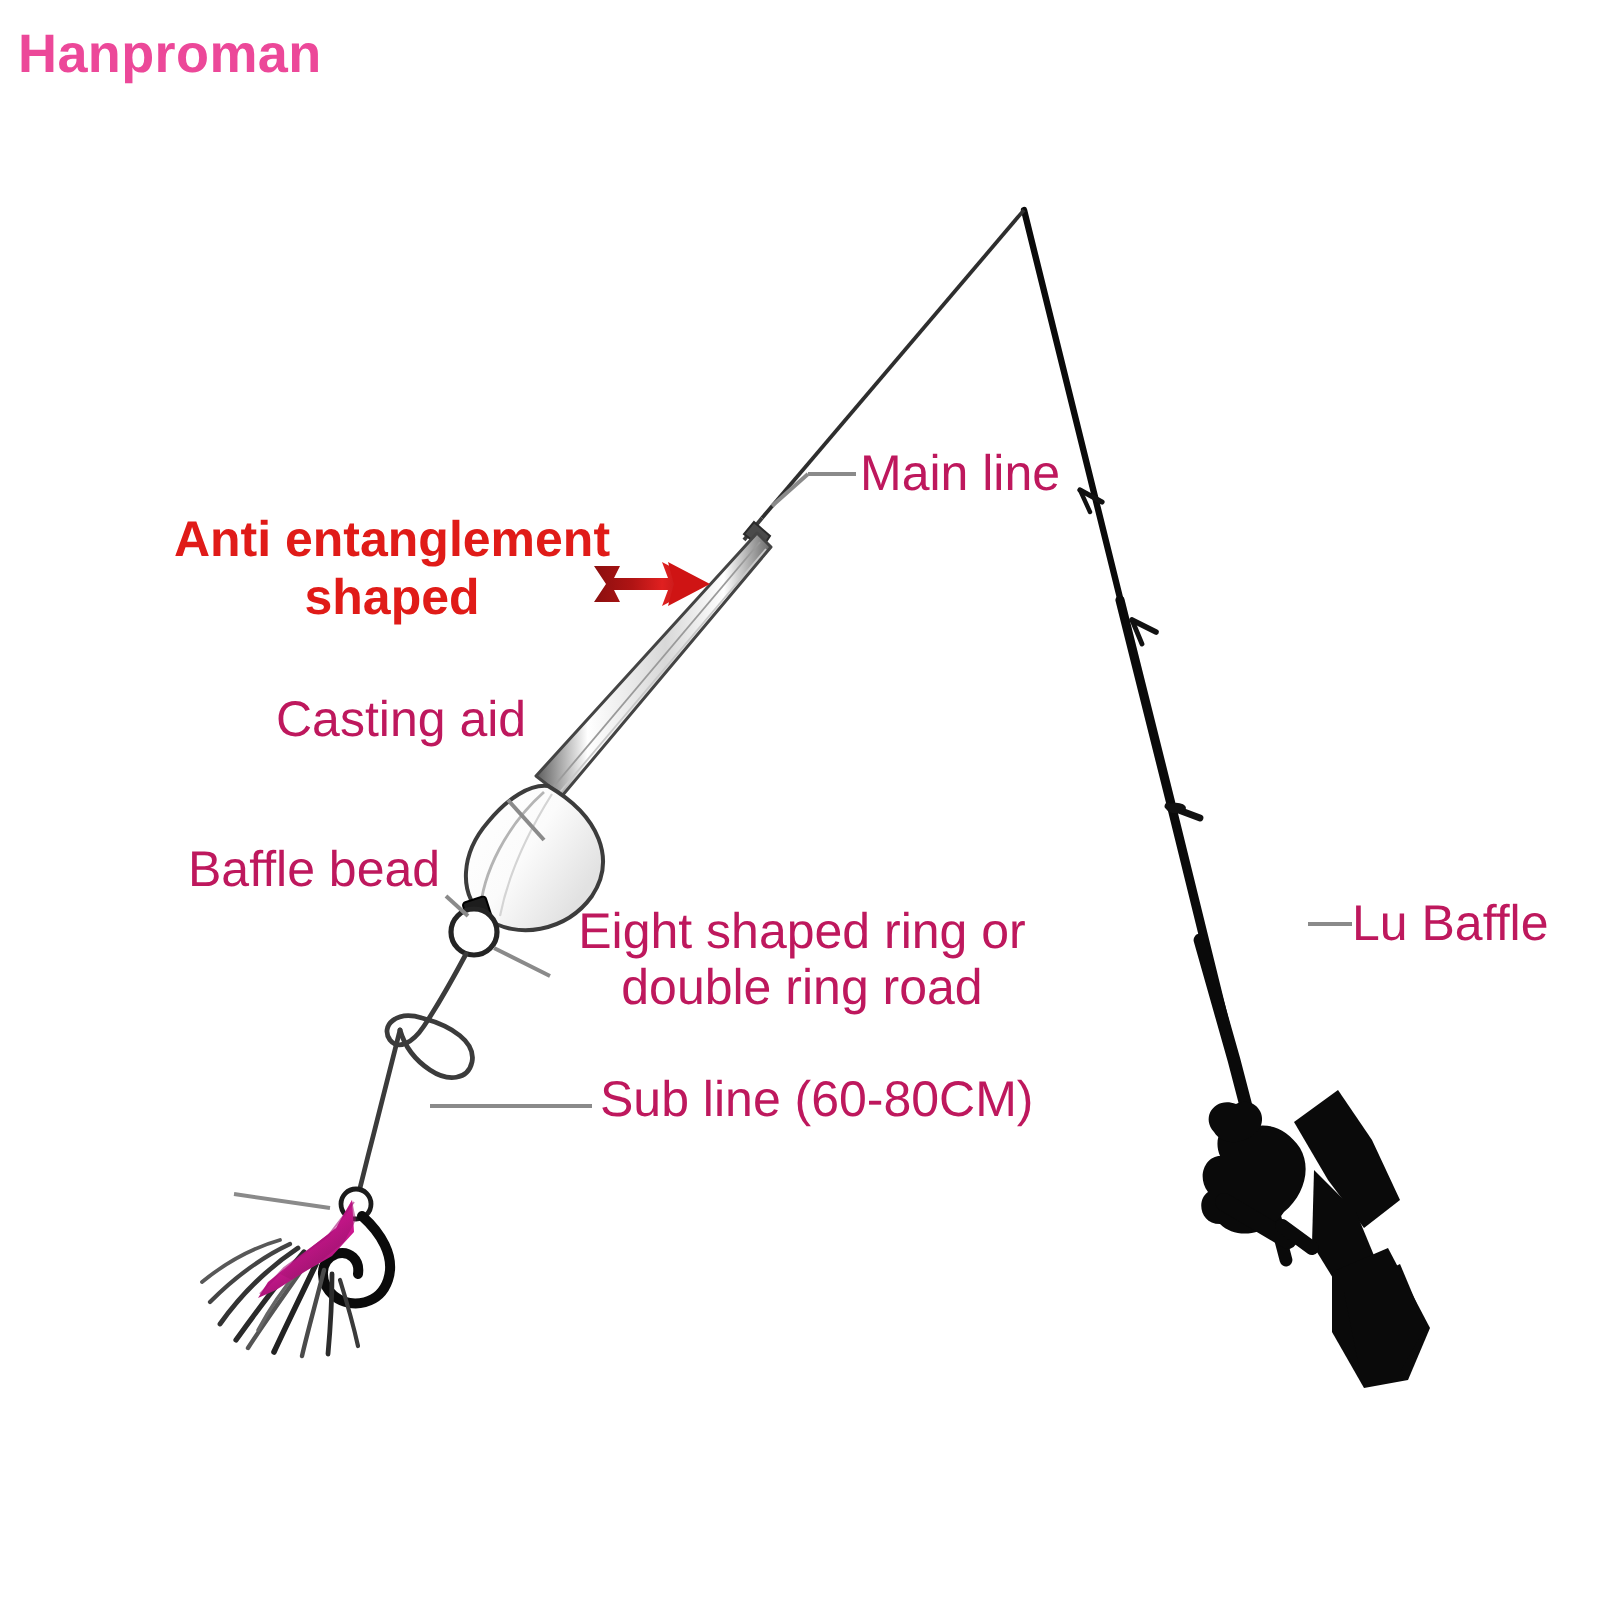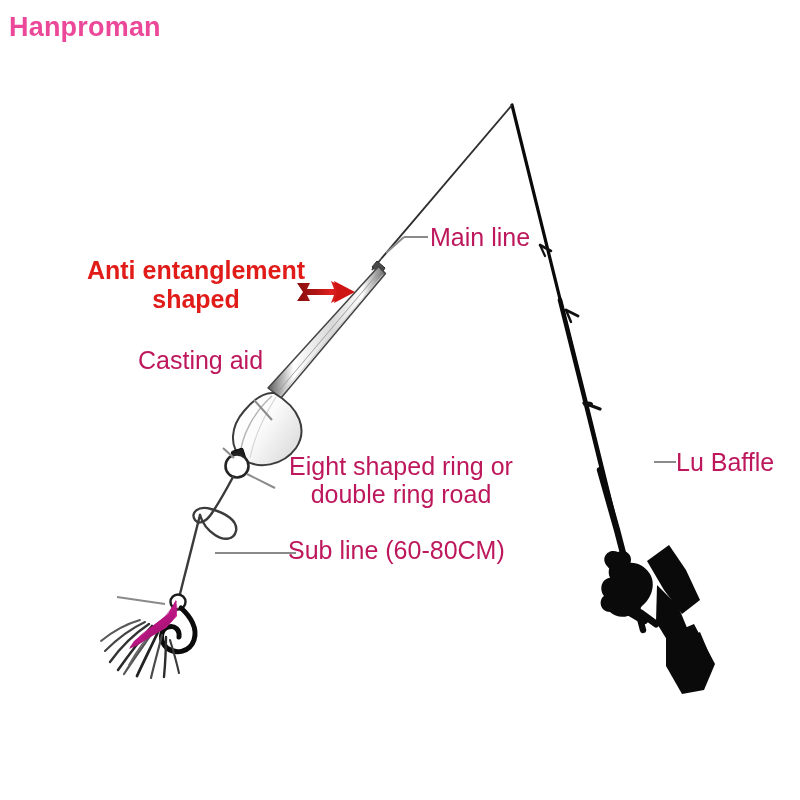--- a/index.html
+++ b/index.html
@@ -62,21 +62,21 @@
     white-space: nowrap;
   }
   .two-line {
     white-space: normal;
     text-align: center;
   }
   .lbl-main-line   { left: 430px; top: 223px; }
   .lbl-casting-aid { left: 138px; top: 346px; }
   .lbl-baffle-bead { left:  94px; top: 421px; }
   .lbl-eight-ring  { left: 277px; top: 452px; width: 248px; }
-  .lbl-sub-line    { left: 288px; top: 536px; }
+  .lbl-sub-line    { left: 300px; top: 536px; }
   .lbl-fly-hook    { left:   8px; top: 582px; }
   .lbl-lu-yagan    { left: 676px; top: 448px; }
   .lbl-anti        { left:  62px; top: 256px; width: 228px; margin-left: 20px; }
 </style>
 </head>
 <body>
 
 <div id="stage">
 
   <svg id="diagram-svg" viewBox="0 0 800 800" xmlns="http://www.w3.org/2000/svg">
@@ -255,20 +255,21 @@
 
   <div class="callout callout-red lbl-anti two-line">
     <div>Anti entanglement</div>
     <div>shaped</div>
   </div>
 
   <div class="callout lbl-main-line">Main line</div>
 
   <div class="callout lbl-casting-aid">Casting aid</div>
 
+  <div class="callout lbl-baffle-bead">Baffle bead</div>
 
   <div class="callout lbl-eight-ring two-line">
     <div>Eight shaped ring or</div>
     <div>double ring road</div>
   </div>
 
   <div class="callout lbl-sub-line">Sub line (60-80CM)</div>
 
 
   <div class="callout lbl-lu-yagan">Lu Baffle</div>

